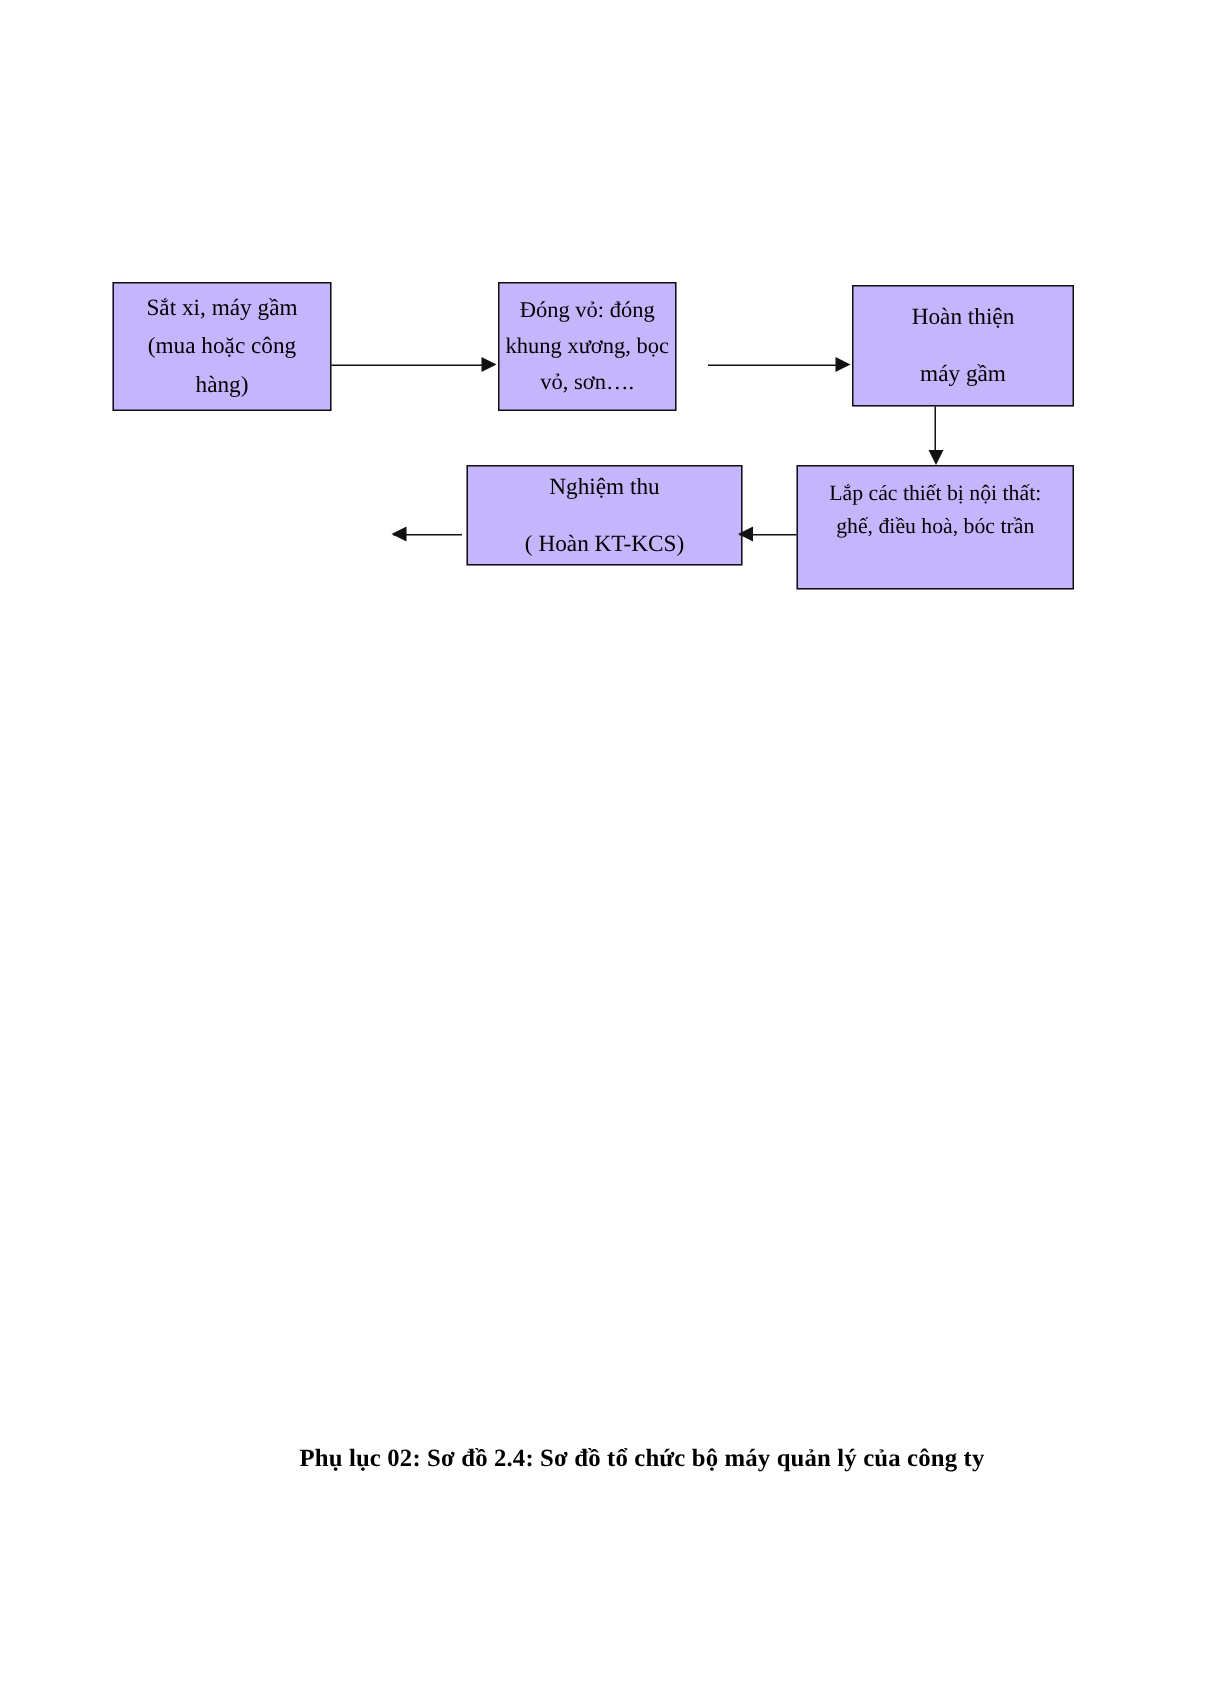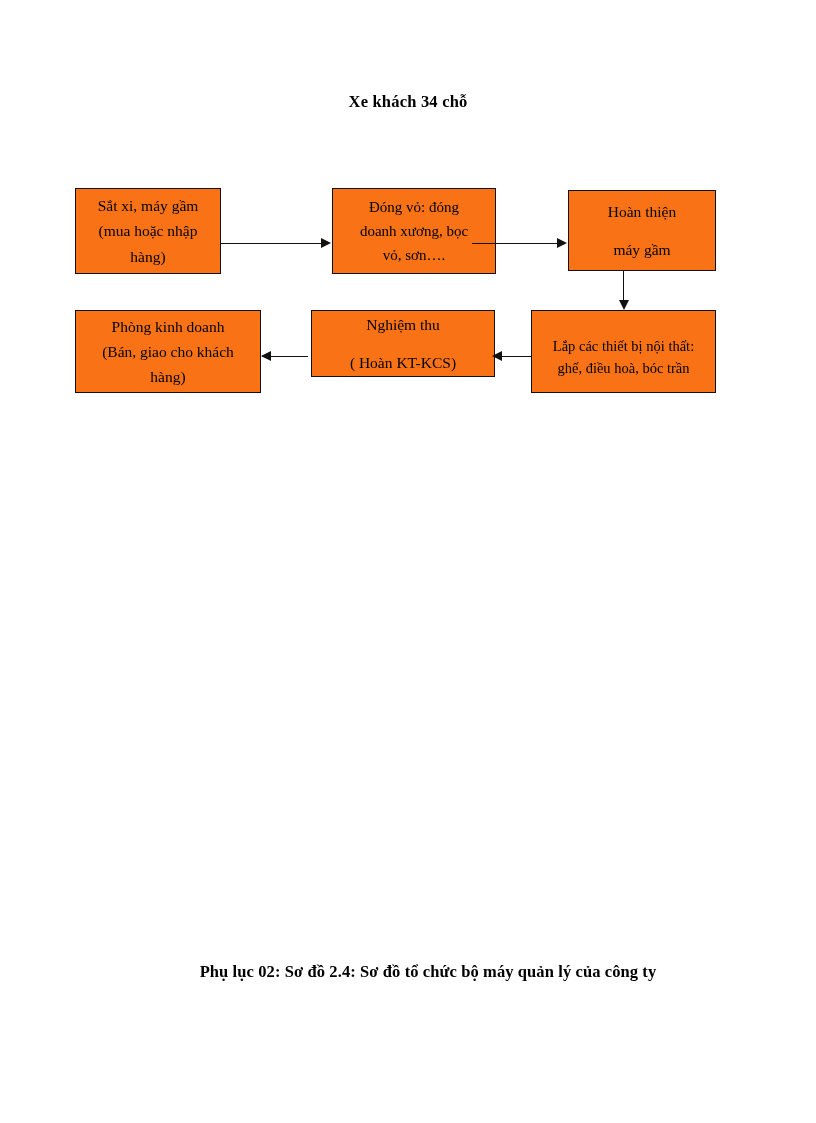--- a/index.html
+++ b/index.html
@@ -54,45 +54,45 @@
     left: 0;
     top: 0;
     width: 816px;
     height: 460px;
   }
 
   .node {
     position: absolute;
     box-sizing: border-box;
     border: 1.4px solid #111111;
-    background: #f97316;
+    background: #c4b5fd;
     display: flex;
     flex-direction: column;
     justify-content: center;
     align-items: center;
     text-align: center;
     font-size: 15.5px;
     line-height: 1.62;
     padding: 2px 4px;
   }
   .node .ln {
     display: block;
     white-space: nowrap;
   }
   .node.top-align {
     justify-content: flex-start;
-    padding-top: 24px;
+    padding-top: 7px;
   }
   .node.spaced .ln + .ln {
     margin-top: 12px;
   }
 
   
   #node-chassis      { left: 75px;  top: 188px; width: 146px; height: 86px; }
-  #node-body         { left: 332px; top: 188px; width: 164px; height: 86px; font-size: 15px; padding-left: 1px; padding-right: 1px; }
+  #node-body         { left: 332px; top: 188px; width: 119px; height: 86px; font-size: 15px; padding-left: 1px; padding-right: 1px; }
   #node-engine       { left: 568px; top: 190px; width: 148px; height: 81px; font-family: Liberation Serif, serif; }
   #node-interior     { left: 531px; top: 310px; width: 185px; height: 83px; font-size: 14.5px; line-height: 1.52; padding-left: 2px; padding-right: 2px; }
   #node-acceptance   { left: 311px; top: 310px; width: 184px; height: 67px; }
   #node-sales        { left: 75px;  top: 310px; width: 186px; height: 83px; }
 
   
   .conn {
     position: absolute;
     background: #111111;
   }
@@ -134,56 +134,50 @@
   #arrow-interior-accept  { left: 492px; top: 351px; }
   
   #conn-accept-sales      { left: 262px; top: 356px; width: 46px; }
   #arrow-accept-sales     { left: 261px; top: 351px; }
 </style>
 </head>
 <body>
 
 <div class="page">
 
-  <div class="doc-title">Xe khách 34 chỗ</div>
 
   <div class="flow">
 
     <div class="node" id="node-chassis">
       <span class="ln">Sắt xi, máy gầm</span>
-      <span class="ln">(mua hoặc nhập</span>
+      <span class="ln">(mua hoặc công</span>
       <span class="ln">hàng)</span>
     </div>
 
     <div class="node" id="node-body">
       <span class="ln">Đóng vỏ: đóng</span>
-      <span class="ln">doanh xương, bọc</span>
+      <span class="ln">khung xương, bọc</span>
       <span class="ln">vỏ, sơn….</span>
     </div>
 
     <div class="node spaced" id="node-engine">
       <span class="ln">Hoàn thiện</span>
       <span class="ln">máy gầm</span>
     </div>
 
     <div class="node top-align" id="node-interior">
       <span class="ln">Lắp các thiết bị nội thất:</span>
       <span class="ln">ghế, điều hoà, bóc trần</span>
     </div>
 
     <div class="node spaced" id="node-acceptance">
       <span class="ln">Nghiệm thu</span>
       <span class="ln">( Hoàn KT-KCS)</span>
     </div>
 
-    <div class="node" id="node-sales">
-      <span class="ln">Phòng kinh doanh</span>
-      <span class="ln">(Bán, giao cho khách</span>
-      <span class="ln">hàng)</span>
-    </div>
 
     <div class="conn h" id="conn-chassis-body"></div>
     <div class="arrowhead right" id="arrow-chassis-body"></div>
 
     <div class="conn h" id="conn-body-engine"></div>
     <div class="arrowhead right" id="arrow-body-engine"></div>
 
     <div class="conn v" id="conn-engine-interior"></div>
     <div class="arrowhead down" id="arrow-engine-interior"></div>
 

